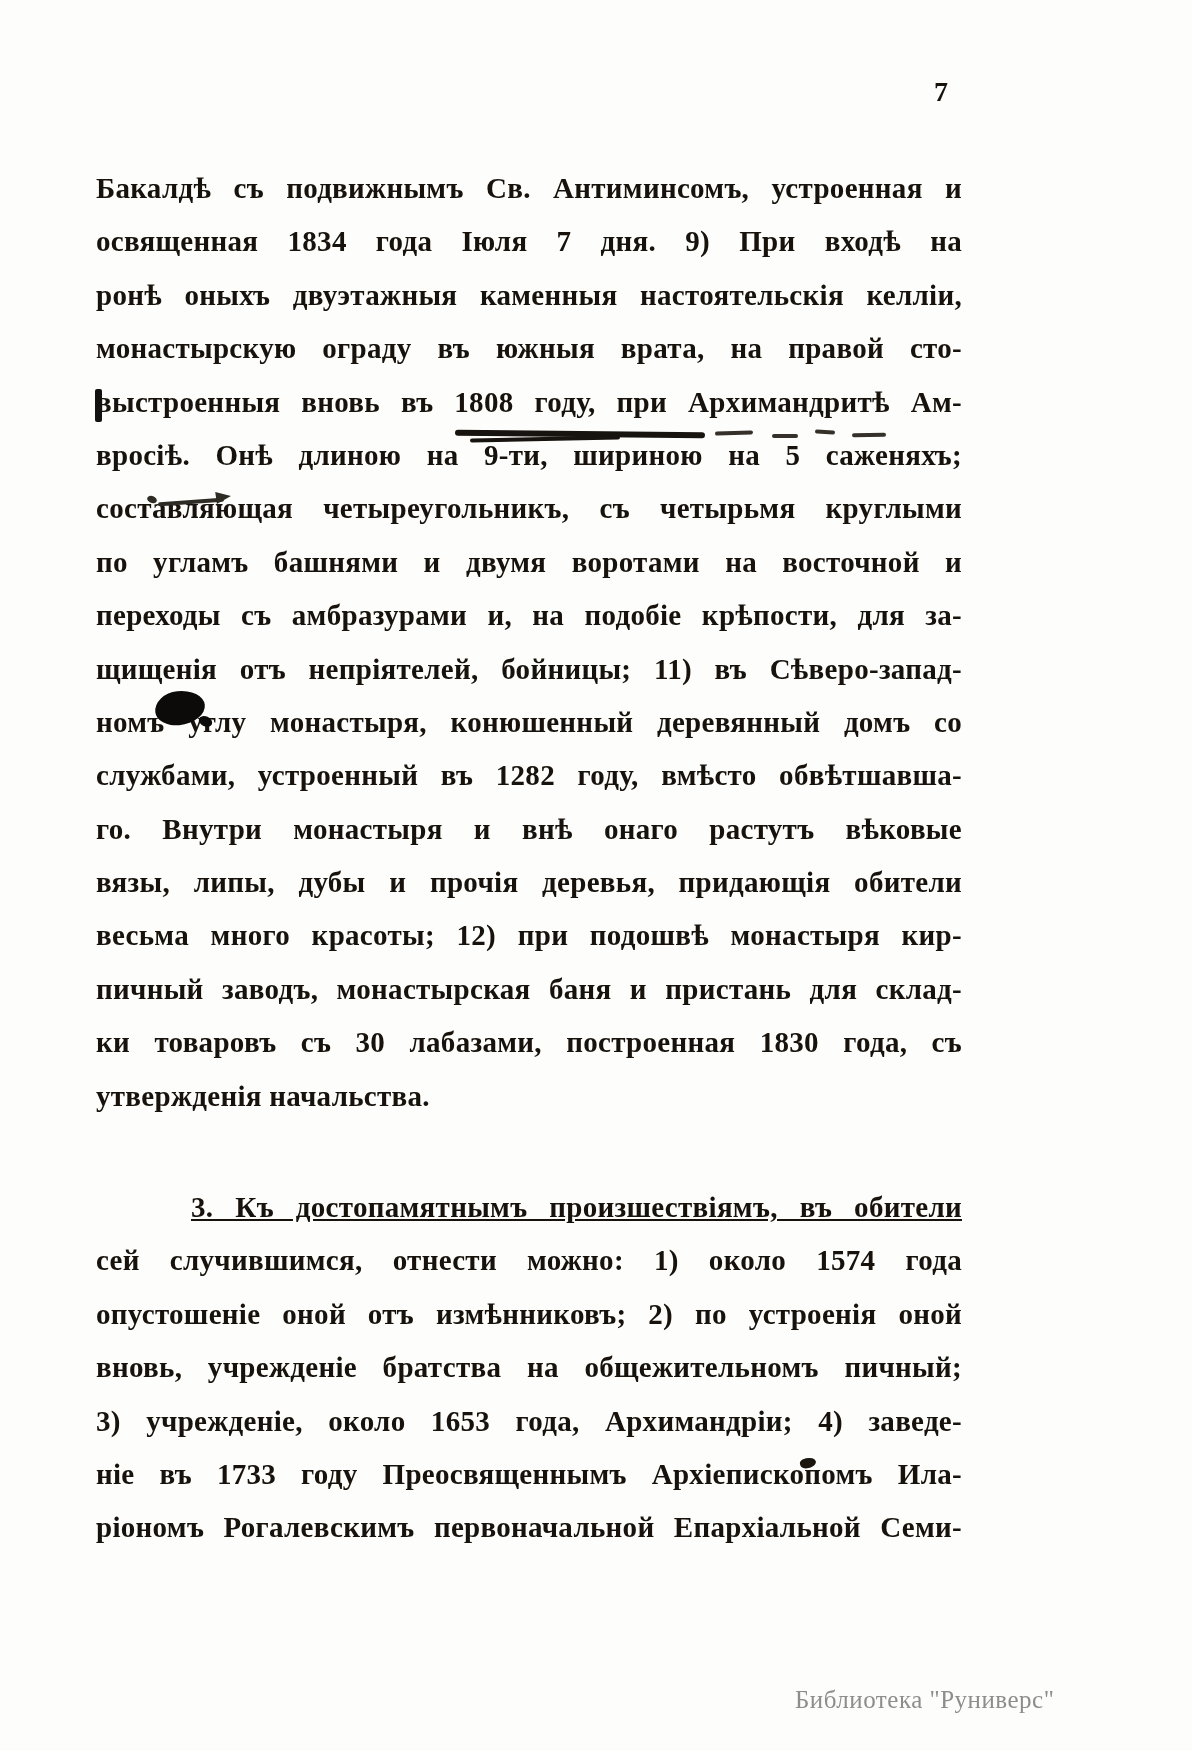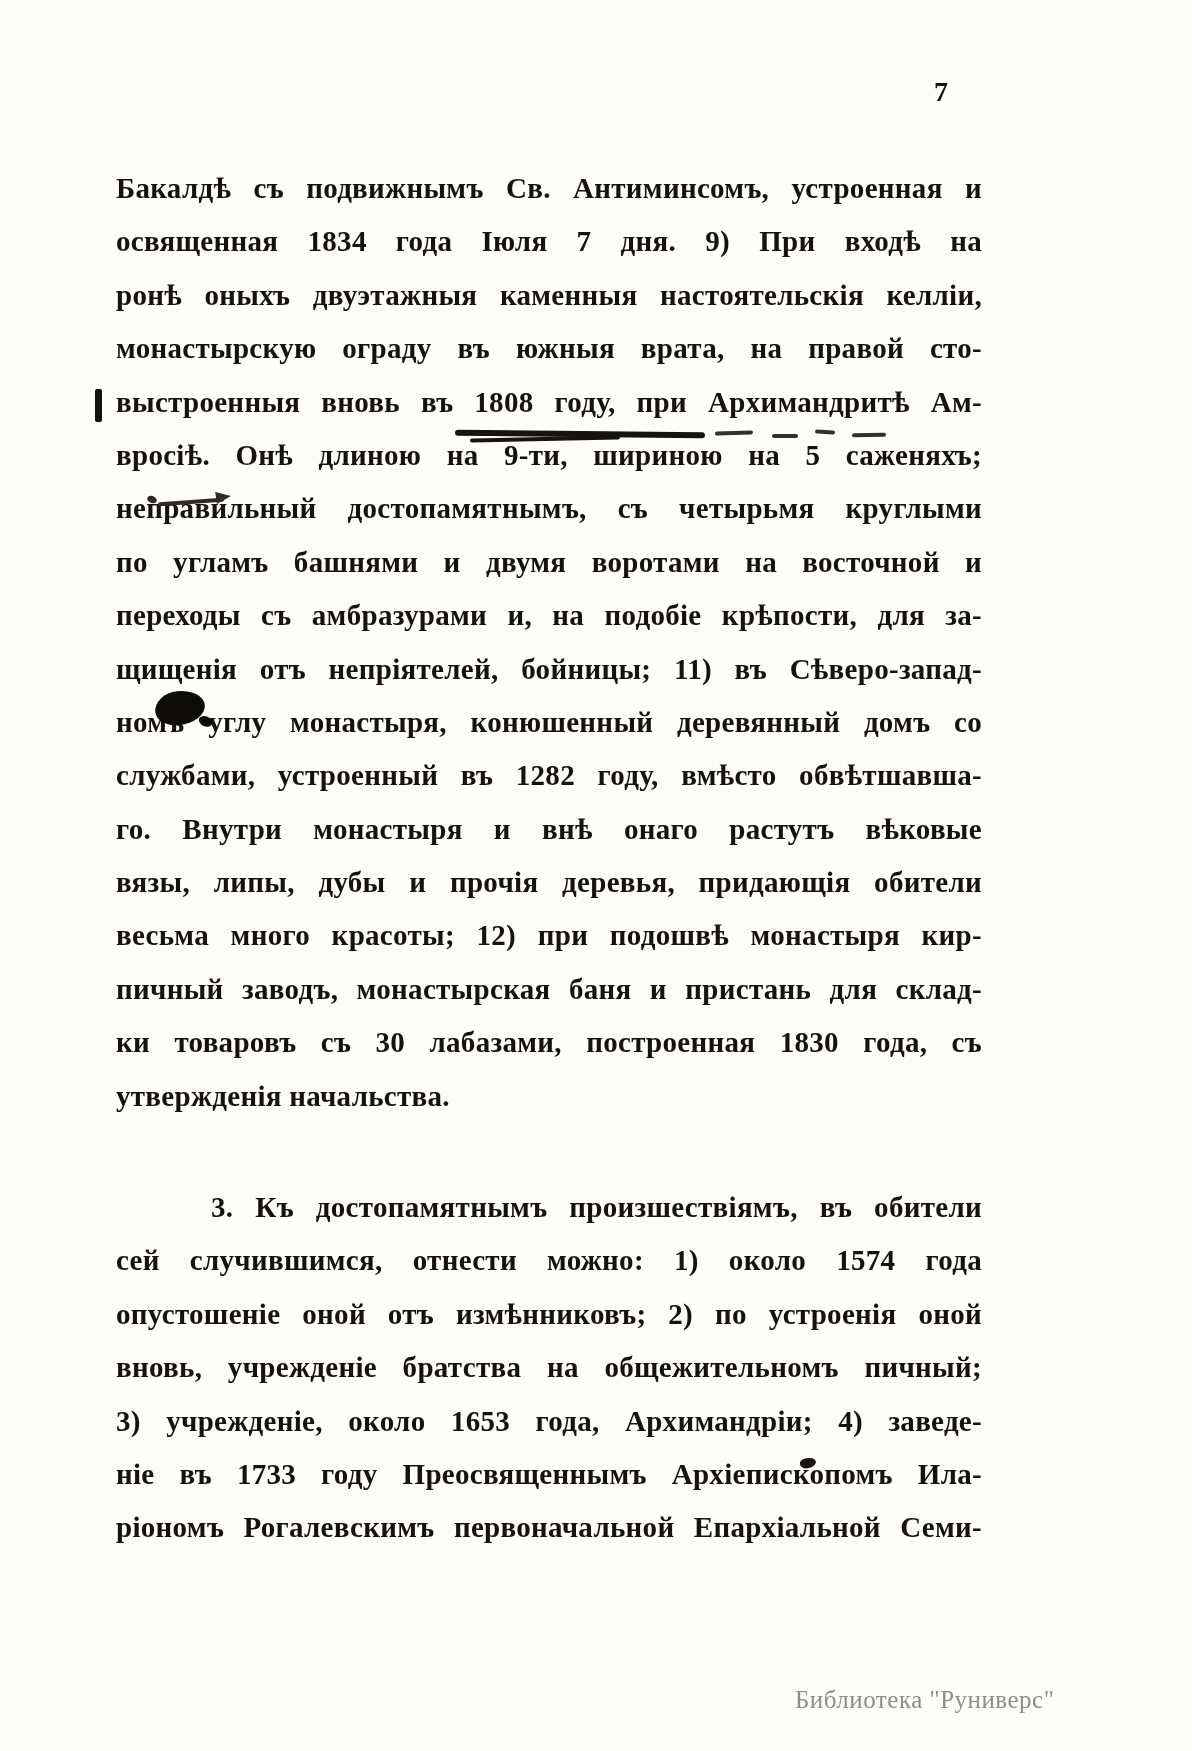--- a/index.html
+++ b/index.html
@@ -10,30 +10,30 @@
     font-family:"Liberation Serif","DejaVu Serif",serif;
     color:#17120c;
     overflow:hidden;
     margin:0 auto;
   }
   .page-number{
     position:absolute;left:934px;top:76px;
     font-size:28px;font-weight:700;letter-spacing:1px;
   }
   .text-block{
-    position:absolute;left:116px;top:162px;width:866px;
+    position:absolute;left:96px;top:162px;width:866px;
   }
   .line{
     height:53.4px;line-height:53.4px;
     font-size:29px;font-weight:700;letter-spacing:0.3px;
     text-align:justify;text-align-last:justify;
     overflow:hidden;white-space:normal;
   }
   .line.flush{text-align-last:left;}
-  .line.indent{padding-left:95px;}
+  .line.indent{padding-left:95px;text-decoration:underline;}
   .para2{margin-top:58px;}
 
   
   .ink-blot{
     position:absolute;left:155px;top:691px;width:50px;height:34px;
     background:#0d0b09;border-radius:48% 52% 55% 45%/55% 48% 52% 45%;
     transform:rotate(-6deg);
   }
   .ink-blot::after{
     content:'';position:absolute;right:-6px;bottom:-4px;width:14px;height:10px;
@@ -72,21 +72,21 @@
   <div class="page-number">7</div>
 
   <div class="text-block">
     <div class="para">
       <div class="line">Бакалдѣ съ подвижнымъ Св. Антиминсомъ, устроенная и</div>
       <div class="line">освященная 1834 года Іюля 7 дня. 9) При входѣ на</div>
       <div class="line">ронѣ оныхъ двуэтажныя каменныя настоятельскія келліи,</div>
       <div class="line">монастырскую ограду въ южныя врата, на правой сто-</div>
       <div class="line">выстроенныя вновь въ 1808 году, при Архимандритѣ Ам-</div>
       <div class="line">вросіѣ. Онѣ длиною на 9-ти, шириною на 5 саженяхъ;</div>
-      <div class="line">неправильный достопамятнымъ, съ четырьмя круглыми</div>
+      <div class="line">составляющая четыреугольникъ, съ четырьмя круглыми</div>
       <div class="line">по угламъ башнями и двумя воротами на восточной и</div>
       <div class="line">переходы съ амбразурами и, на подобіе крѣпости, для за-</div>
       <div class="line">щищенія отъ непріятелей, бойницы; 11) въ Сѣверо-запад-</div>
       <div class="line">номъ углу монастыря, конюшенный деревянный домъ со</div>
       <div class="line">службами, устроенный въ 1282 году, вмѣсто обвѣтшавша-</div>
       <div class="line">го. Внутри монастыря и внѣ онаго растутъ вѣковые</div>
       <div class="line">вязы, липы, дубы и прочія деревья, придающія обители</div>
       <div class="line">весьма много красоты; 12) при подошвѣ монастыря кир-</div>
       <div class="line">пичный заводъ, монастырская баня и пристань для склад-</div>
       <div class="line">ки товаровъ съ 30 лабазами, построенная 1830 года, съ</div>

